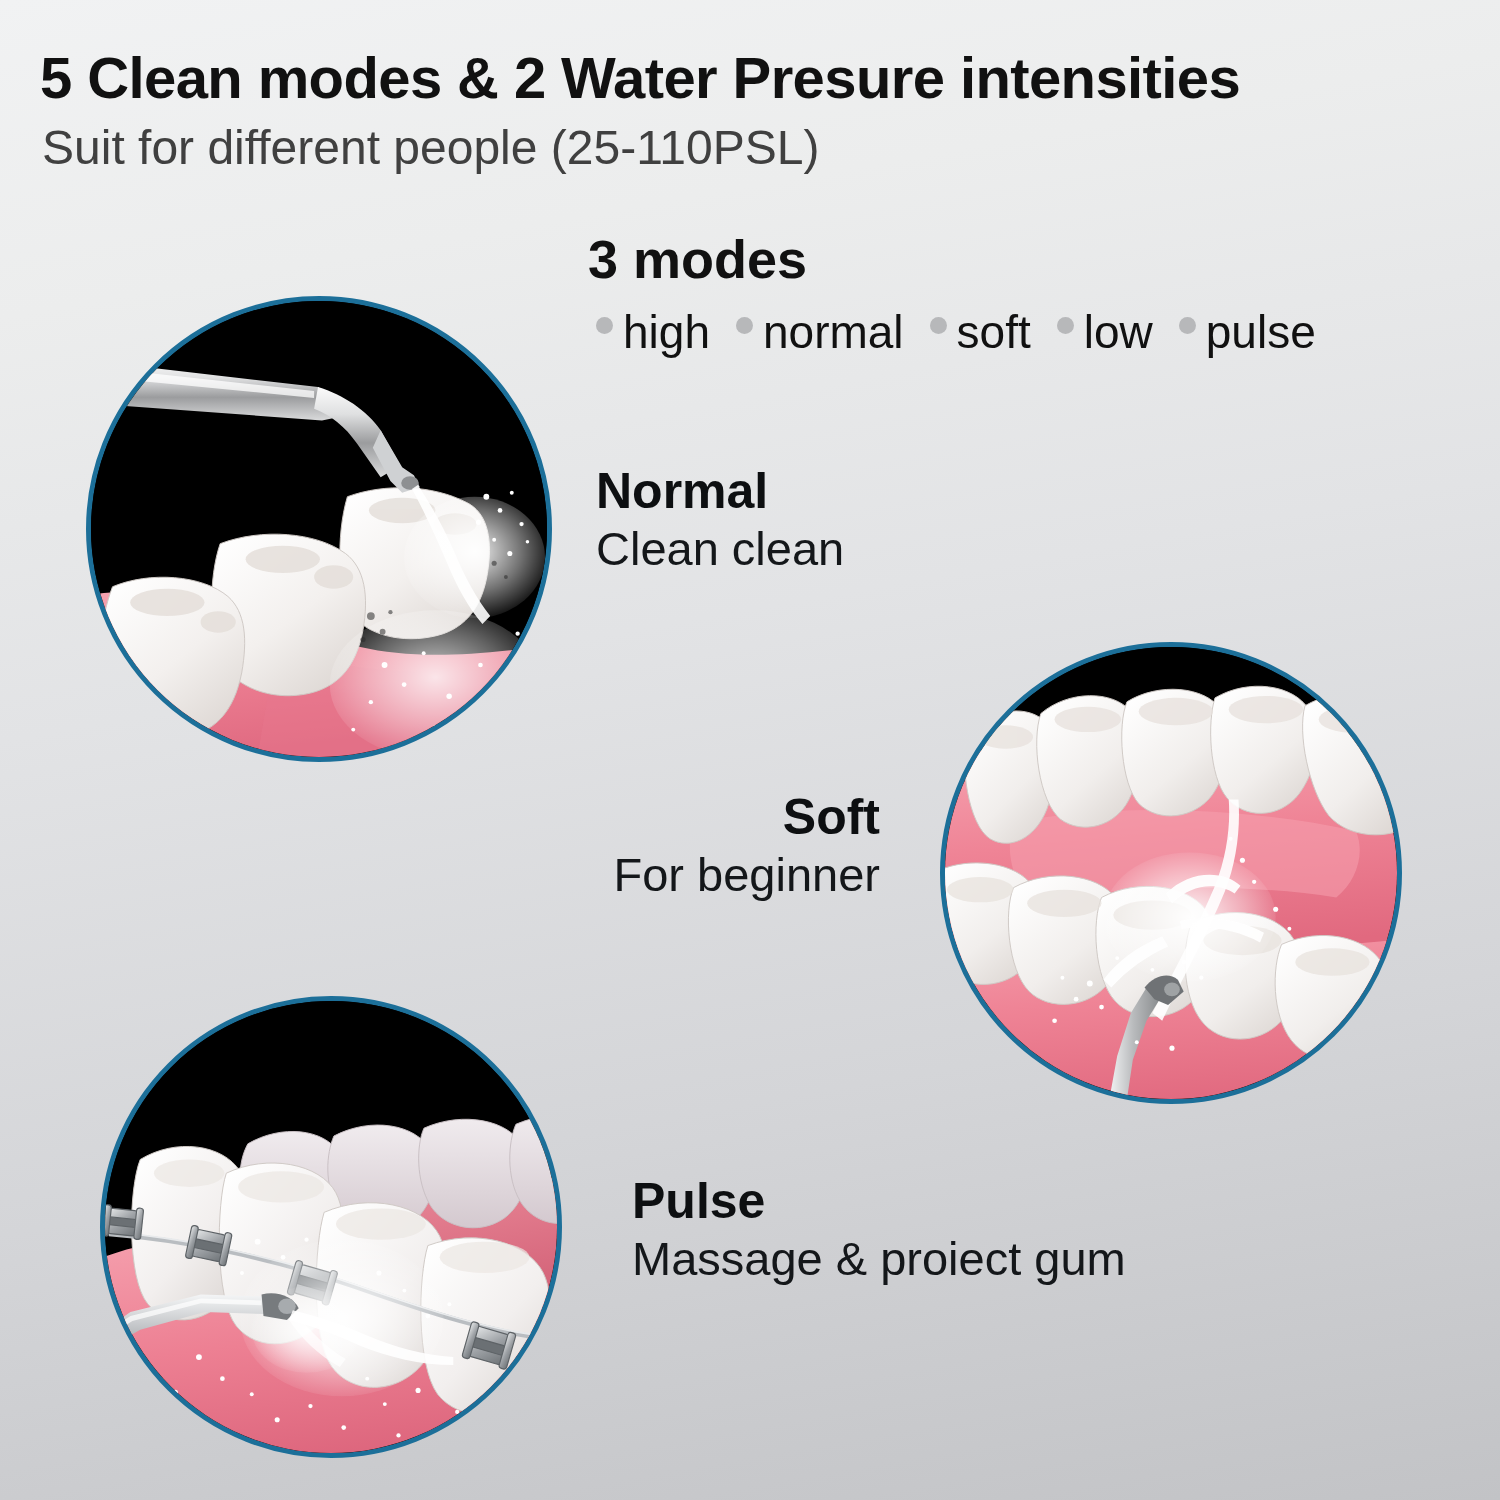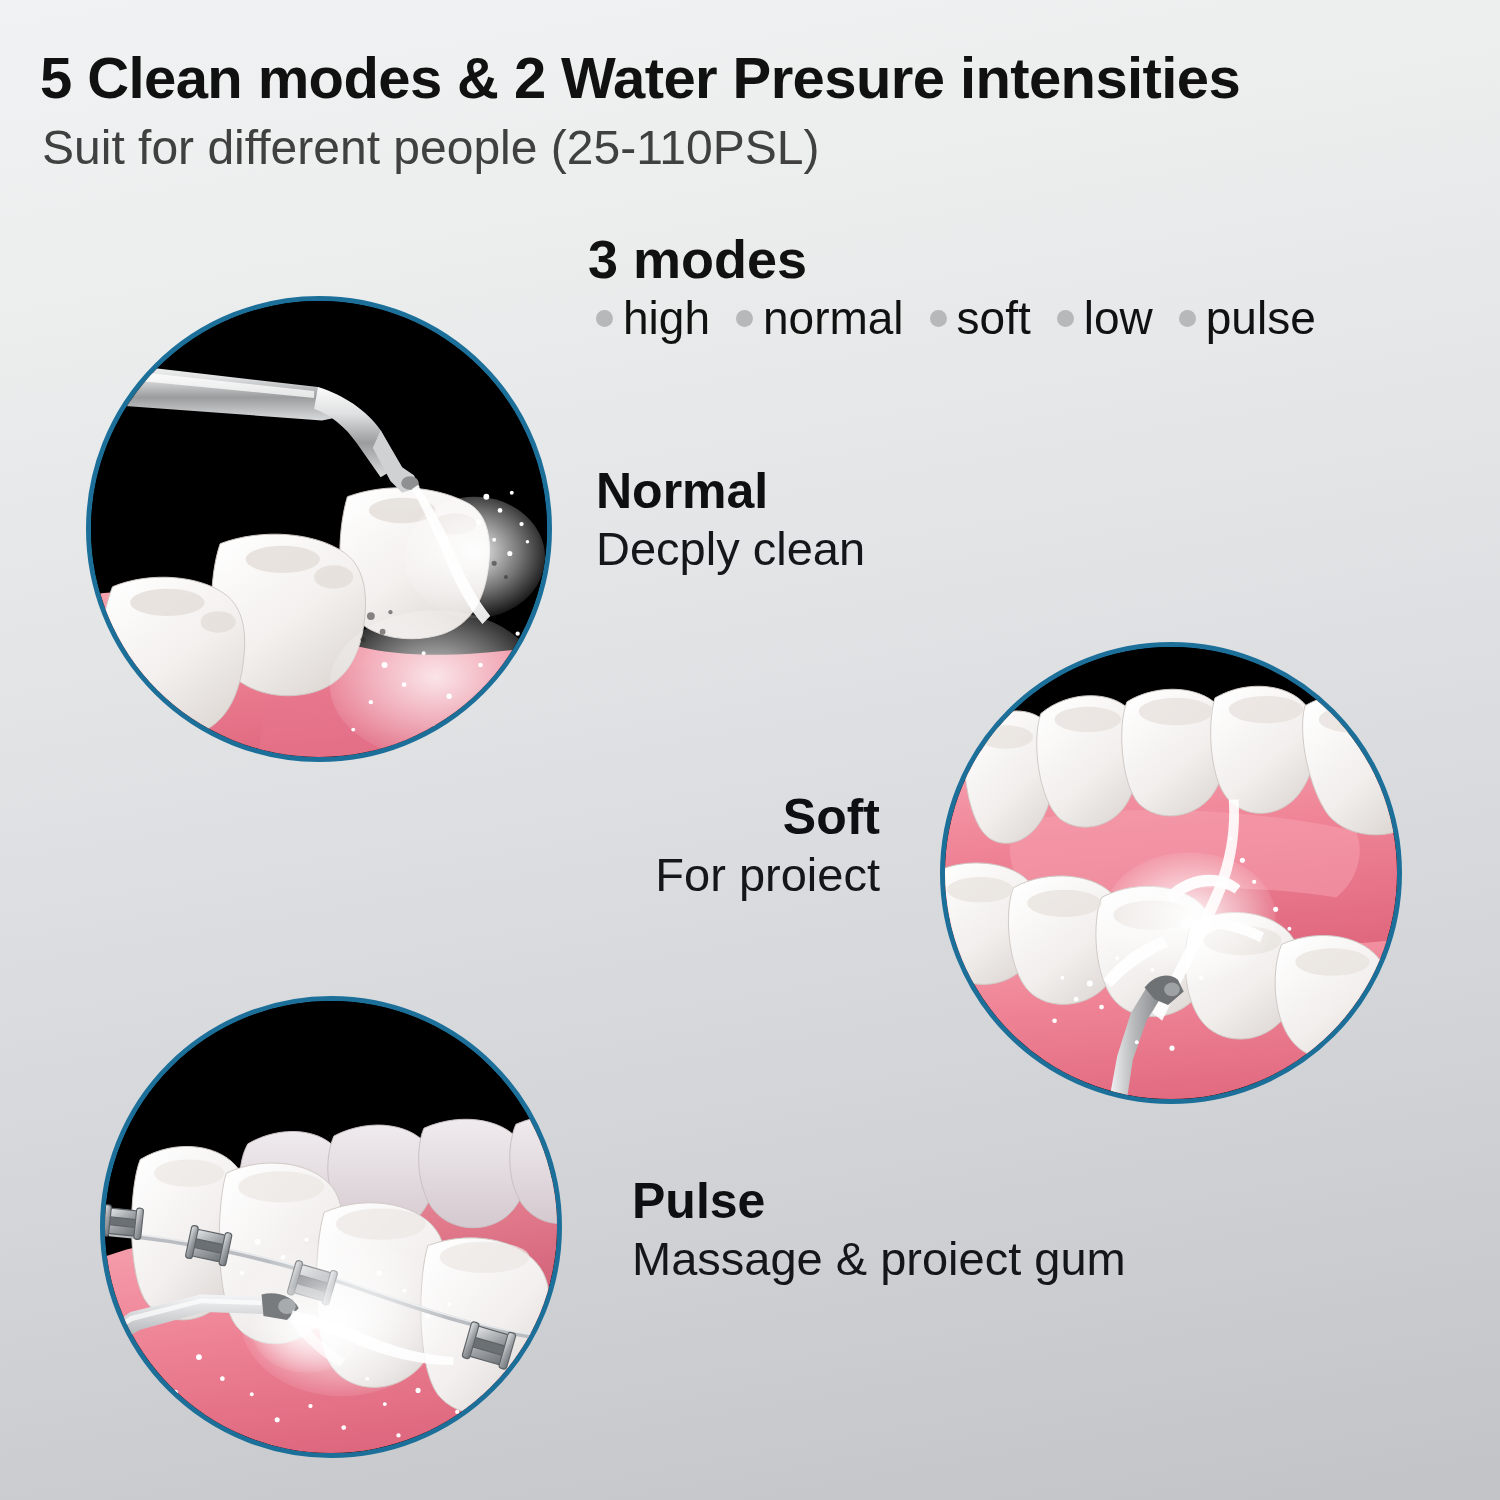--- a/index.html
+++ b/index.html
@@ -68,20 +68,21 @@
     width: 17px;
     height: 17px;
     border-radius: 50%;
     background: #b7b8ba;
     flex: 0 0 auto;
   }
   .mode-label {
     font-size: 46px;
     color: #111111;
     line-height: 1;
+    margin-top: 14px;
   }
 
   
   .cap { position: absolute; }
   .cap .cap-title {
     font-size: 50px;
     font-weight: bold;
     color: #0d0f11;
     line-height: 1.18;
     white-space: nowrap;
@@ -141,26 +142,26 @@
       <span class="mode-label">low</span>
     </div>
     <div class="mode-item">
       <span class="mode-dot"></span>
       <span class="mode-label">pulse</span>
     </div>
   </div>
 
   <div class="cap" id="cap-normal">
     <div class="cap-title">Normal</div>
-    <div class="cap-line">Decply clean</div>
+    <div class="cap-line">Clean clean</div>
   </div>
 
   <div class="cap" id="cap-soft">
     <div class="cap-title">Soft</div>
-    <div class="cap-line">For proiect</div>
+    <div class="cap-line">For beginner</div>
   </div>
 
   <div class="cap" id="cap-pulse">
     <div class="cap-title">Pulse</div>
     <div class="cap-line">Massage &amp; proiect gum</div>
   </div>
 
   <div class="badge" id="badge-normal">
     <svg class="scene" viewBox="0 0 466 466" preserveAspectRatio="xMidYMid slice">
       <defs>

